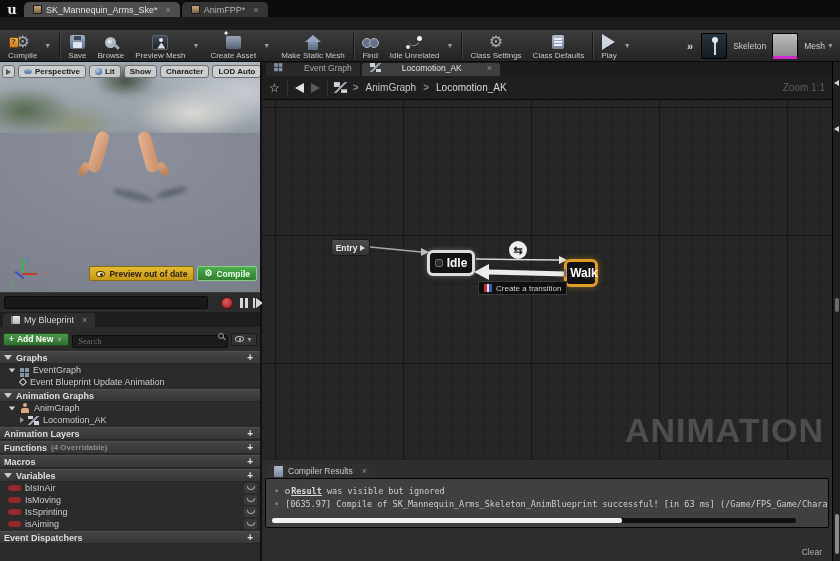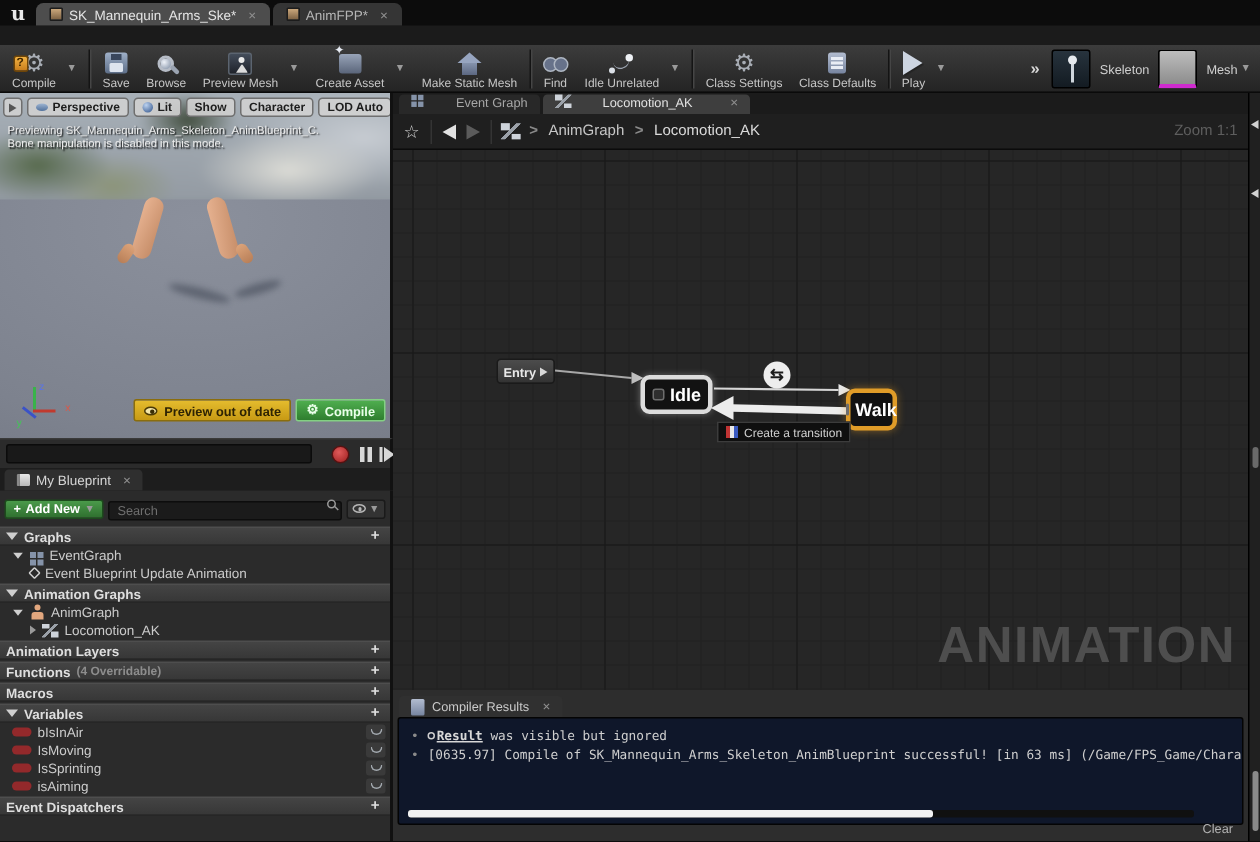--- a/index.html
+++ b/index.html
@@ -134,21 +134,21 @@
         display:flex;align-items:flex-end;padding-left:3px}
   .panel-tab{height:14px;background:#2f2f2f;border-radius:3px 3px 0 0;display:flex;align-items:center;gap:4px;
         padding:0 8px;font-size:9px;color:#d6d6d6}
   .ico-book{width:9px;height:8px;background:linear-gradient(#e8e8e8,#b8b8b8);border-radius:1px;border-left:2px solid #8a8a8a}
   .mybp{position:absolute;left:0;top:327px;width:262px;height:234px;background:#2b2b2b;border-right:2px solid #111;overflow:hidden}
   .bp-toolrow{display:flex;align-items:center;gap:3px;padding:3px 3px 2px 3px}
   .btn-addnew{height:13px;display:flex;align-items:center;gap:3px;padding:0 5px;font-size:8.5px;font-weight:bold;color:#fff;
         background:linear-gradient(#4a9a4a,#2f6f2f);border:1px solid #1d4a1d;border-radius:2px;white-space:nowrap}
   .search-wrap{position:relative;flex:1}
   .search{width:100%;height:13px;background:#1b1b1b;border:1px solid #0d0d0d;border-radius:2px;color:#ccc;
-        font-size:8.5px;padding:0 16px 0 5px;font-family:Liberation Sans, sans-serif;outline:none}
+        font-size:8.5px;padding:0 16px 0 5px;font-family:Liberation Serif, serif;outline:none}
   .search::placeholder{color:#6f6f6f}
   .search-lens{position:absolute;right:4px;top:3px;width:6px;height:6px;border:1.2px solid #9a9a9a;border-radius:50%}
   .search-lens::after{content:"";position:absolute;width:4px;height:1.2px;background:#9a9a9a;transform:rotate(45deg);right:-3px;bottom:-1px}
   .btn-eye{height:13px;display:flex;align-items:center;gap:2px;padding:0 3px;background:#333;border:1px solid #1a1a1a;border-radius:2px}
   .eye-shape{width:9px;height:6px;border-radius:50%;border:1px solid #b5b5b5;position:relative}
   .eye-shape::after{content:"";position:absolute;left:2.5px;top:1px;width:2.5px;height:2.5px;border-radius:50%;background:#b5b5b5}
   .bp-header{height:13px;display:flex;align-items:center;gap:4px;padding:0 4px;margin-top:1px;
         background:linear-gradient(#444,#373737);border-top:1px solid #4e4e4e;border-bottom:1px solid #262626;
         font-size:9px;font-weight:bold;color:#dedede}
   .bp-note{font-weight:bold;color:#8d8d8d;font-size:8px}
@@ -215,21 +215,21 @@
      display:flex;align-items:center;gap:4px;padding:0 5px;font-size:8px;color:#cfcfcf;white-space:nowrap}
   .tooltip-ico{width:8px;height:8px;background:linear-gradient(90deg,#c03434 33%,#e8e8e8 33% 66%,#3a5ac0 66%)}
   .watermark{position:absolute;right:8px;bottom:10px;font-size:34px;font-weight:bold;color:#4e4e4e;letter-spacing:1px}
 
   
   .compiler{position:absolute;left:262px;top:460px;width:570px;height:101px;background:#2d2d2d}
   .ctabrow{position:absolute;left:0;top:2px;width:100%;height:16px;display:flex;align-items:flex-end;padding-left:4px}
   .ctab{height:14px;background:#303030;border-radius:3px 3px 0 0;display:flex;align-items:center;gap:5px;
         padding:0 8px;font-size:8.5px;color:#cacaca}
   .ico-compiler{width:9px;height:11px;background:linear-gradient(#b2bccf,#7785a0);border-radius:1px}
-  .clog{position:absolute;left:3px;top:18px;width:564px;height:72px;background:#0f172a;border:1px solid #040404;
+  .clog{position:absolute;left:3px;top:18px;width:564px;height:50px;background:#404040;border:1px solid #040404;
         border-radius:2px;font-family:"DejaVu Sans Mono",monospace;font-size:8.5px;color:#cfcfcf;
         padding:6px 2px 0 8px;line-height:13px;overflow:hidden;white-space:nowrap}
   .bullet{color:#8a8a8a;margin-right:6px}
   .log-lens{display:inline-block;width:5px;height:5px;border:1.2px solid #cfcfcf;border-radius:50%;margin-right:1px;position:relative;top:0px}
   .result-link{text-decoration:underline;font-weight:bold;color:#d8d8d8}
   .cscroll-track{position:absolute;left:6px;bottom:4px;width:524px;height:5px;background:#101010;border-radius:2px}
   .cscroll-thumb{position:absolute;left:0;top:0;width:350px;height:5px;background:#f2f2f2;border-radius:2px}
   .cbottom{position:absolute;left:0;top:82px;width:100%;height:19px;display:flex;align-items:center;
         justify-content:flex-end;padding-right:10px}
   .clear-btn{font-size:8.5px;color:#b2b2b2}
@@ -387,24 +387,20 @@
         </div>
       <div class="chip">
           <span>Character</span>
         </div>
       <div class="chip">
           <span>LOD Auto</span>
         </div>
 
     </div>
 
-    <div class="vp-overlay-text">
-      <div>Previewing SK_Mannequin_Arms_Skeleton_AnimBlueprint_C.</div>
-      <div>Bone manipulation is disabled in this mode.</div>
-    </div>
 
     <div class="gizmo">
       <span class="gz-z"></span>
       <span class="gz-x"></span>
       <span class="gz-y"></span>
       <span class="gz-lx">x</span>
       <span class="gz-lz">z</span>
       <span class="gz-ly">y</span>
     </div>
 

